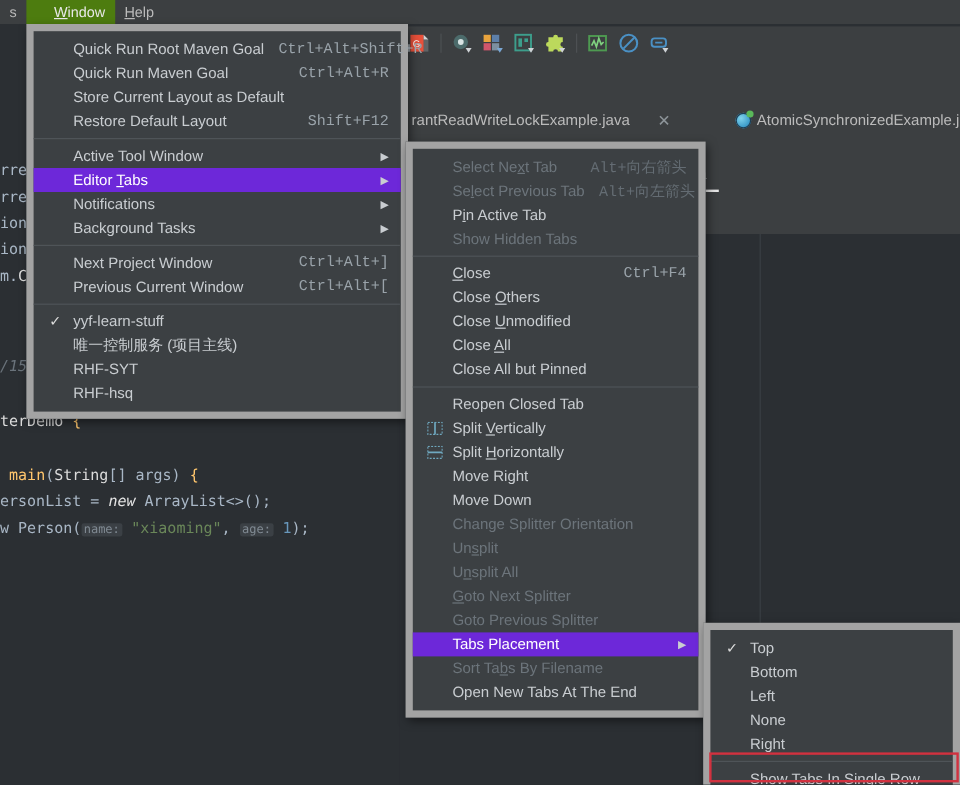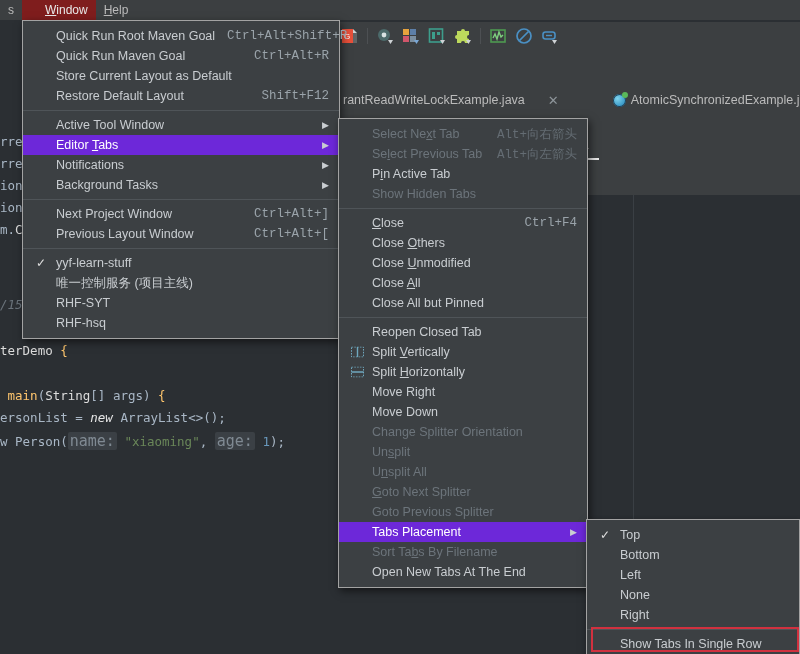--- a/index.html
+++ b/index.html
@@ -19,21 +19,21 @@
 
   
   .ide-bg { position: absolute; inset: 0; background: #2b2f33; }
 
   .menubar {
     position: absolute; left: 0; top: 0; width: 800px; height: 20px;
     background: #3c3f41; display: flex; align-items: center;
     font-size: 12px; color: #bbbbbb;
   }
   .menubar .mi { padding: 2px 8px; height: 20px; line-height: 16px; white-space: nowrap; }
-  .menubar .mi.active { background: #7f1d1d; color: #e8e8e8; padding-left: 23px; }
+  .menubar .mi.active { background: #4d7c0f; color: #e8e8e8; padding-left: 23px; }
   .menubar .mi u { text-decoration: underline; }
 
   .toolbar {
     position: absolute; left: 333px; top: 22px; width: 467px; height: 28px;
     background: #3c3f41; display: flex; align-items: center; gap: 8px;
     padding-left: 8px;
   }
   .tb-ico { width: 18px; height: 18px; position: relative; display:inline-block; }
   .tb-sep { width: 1px; height: 16px; background: #4d5053; }
 
@@ -70,30 +70,30 @@
     background: #2b2f33; overflow: hidden;
     font-family: "DejaVu Sans Mono", monospace; font-size: 12.5px;
   }
   .code-line { position: absolute; left: 0; white-space: pre; color: #a9b7c6; }
   .kw { color: #e5e5e5; font-style: italic; }
   .cls { color: #a9b7c6; }
   .ital { color: #a9b7c6; font-style: italic; }
   .str { color: #6a8759; }
   .num { color: #6897bb; }
   .meth { color: #ffc66d; }
-  .param-hint { background:#3b4045; color:#808a93; border-radius:2px; padding:0 2px; font-size:15px;text-align:right; }
+  .param-hint { background:#3b4045; color:#808a93; border-radius:2px; padding:0 2px; font-size:10px;text-align:right; }
   .gray { color: #6a737b; font-style: italic; }
   .brace { color: #a9b7c6; }
   .white { color: #dcdcdc; }
 
   
   .menu {
     position: absolute;
     background: #3c4043;
-    border: 1px solid #a3a3a3;
+    border: 6px solid #a3a3a3;
     box-shadow: 2px 3px 8px rgba(0,0,0,0.55);
     padding: 5px 0;
     font-size: 12.5px;
     color: #c9cdd1;
     user-select: none;
   }
   .menu-item {
     position: relative; display: flex; align-items: center;
     height: 20px; padding: 0 10px 0 33px; white-space: nowrap;
   }
@@ -272,21 +272,21 @@
     <div class="menu-item">
       <span class="label">Background Tasks</span>
       <span class="arrow">▶</span>
     </div>
     <div class="menu-sep"></div>
     <div class="menu-item">
       <span class="label">Next Project Window</span>
       <span class="accel">Ctrl+Alt+]</span>
     </div>
     <div class="menu-item">
-      <span class="label">Previous Layout Window</span>
+      <span class="label">Previous Current Window</span>
       <span class="accel">Ctrl+Alt+[</span>
     </div>
     <div class="menu-sep"></div>
     <div class="menu-item">
       <span class="check">✓</span>
       <span class="label">yyf-learn-stuff</span>
     </div>
     <div class="menu-item">
       <span class="label">唯一控制服务 (项目主线)</span>
     </div>

